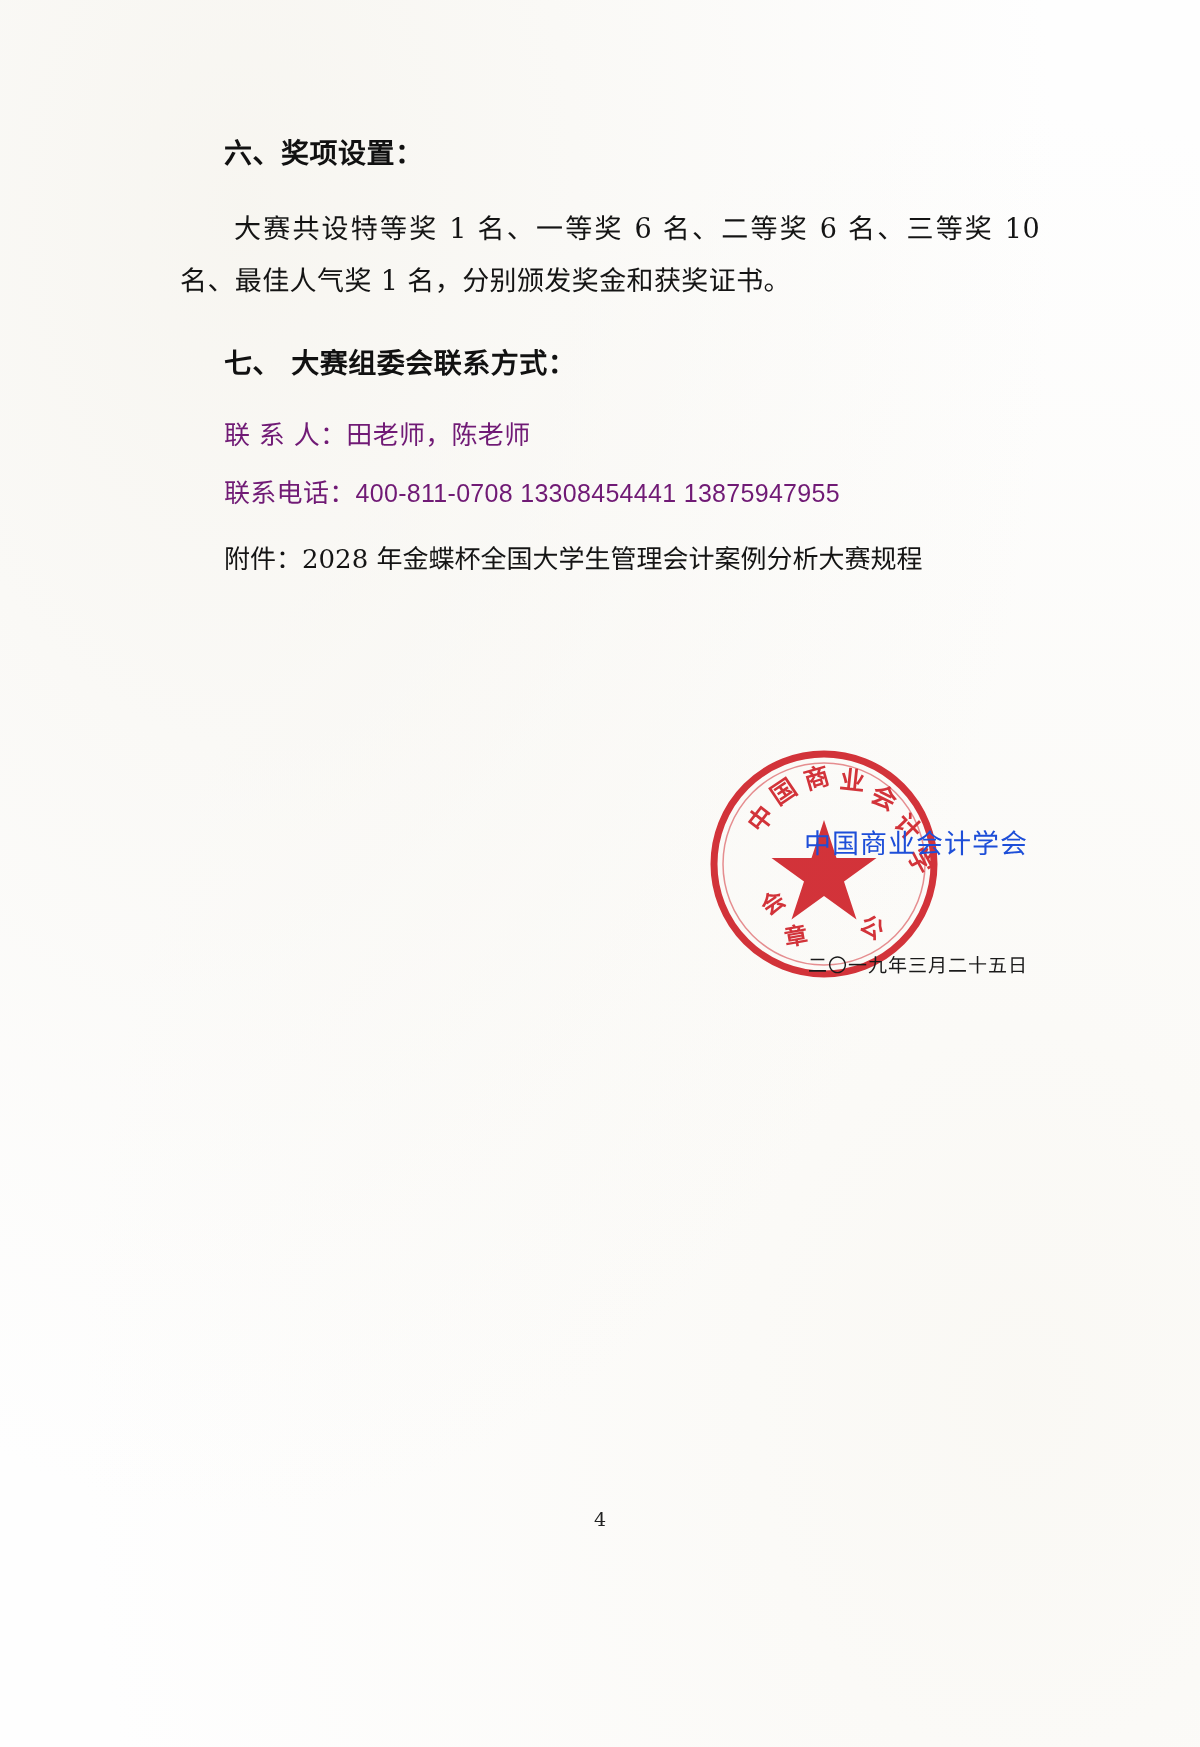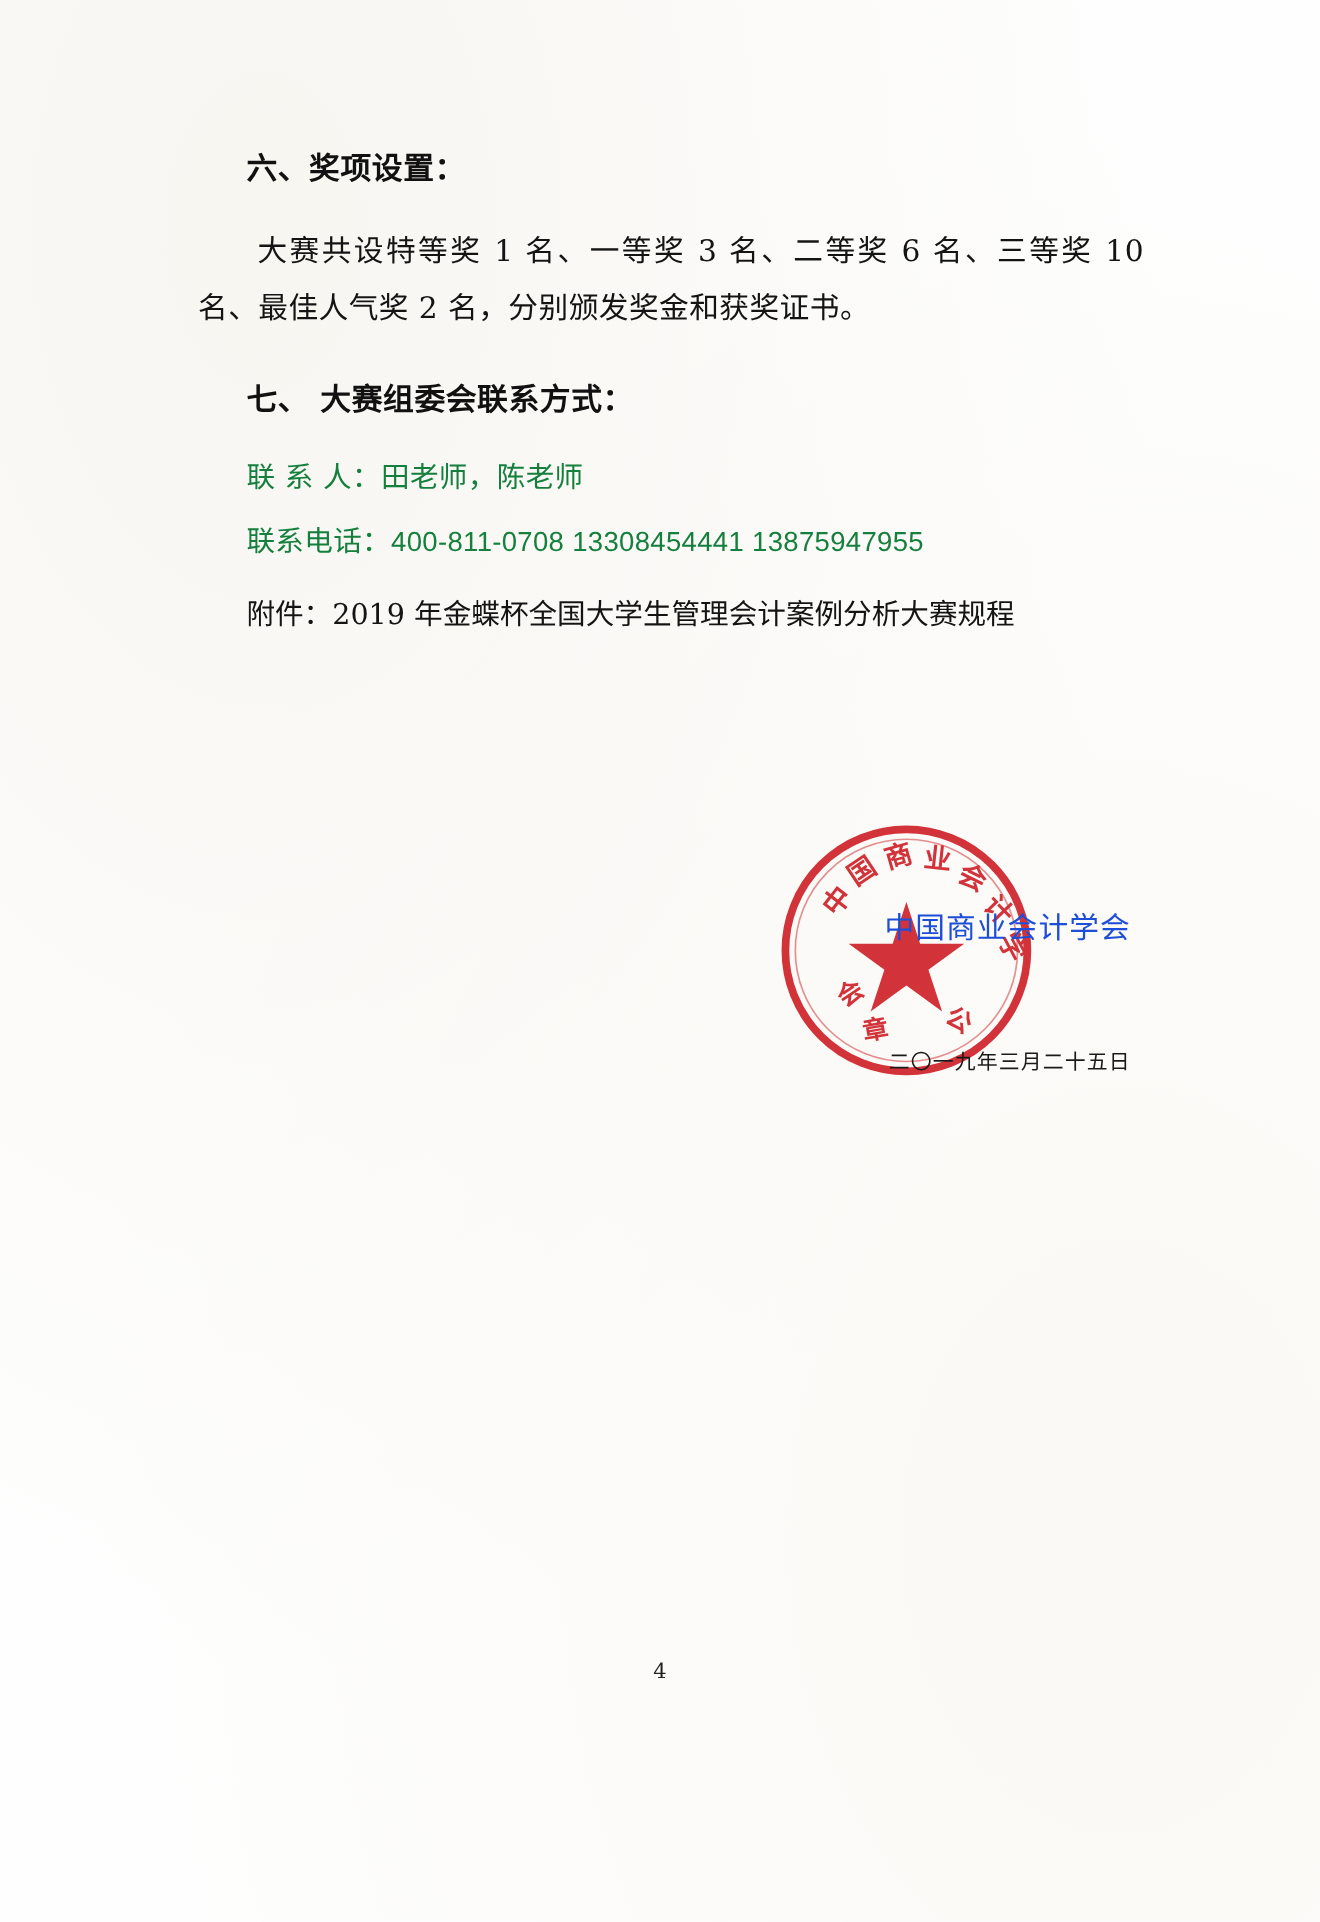--- a/index.html
+++ b/index.html
@@ -64,21 +64,21 @@
   }
   .para.indent {
     text-indent: 54px;
   }
 
   .contact-line {
     font-size: 26px;
     line-height: 2.0;
     letter-spacing: 0.3px;
     margin: 0 0 6px 0;
-    color: #15803d;
+    color: #701a75;
     padding-left: 44px;
   }
   .mono {
     font-family: "DejaVu Sans Mono", "Liberation Mono", monospace;
     font-size: 23px;
     letter-spacing: 0.2px;
   }
   .num {
     font-family: Liberation Sans, sans-serif;
     font-size: 25px;
@@ -145,35 +145,35 @@
 </head>
 <body>
 
 <div class="page">
   <div class="paper-tint"></div>
 
   <div class="content">
 
     <h2 class="heading">六、奖项设置：</h2>
 
-    <p class="para indent">大赛共设特等奖 1 名、一等奖 3 名、二等奖 6 名、三等奖 10 名、最佳人气奖 2 名，分别颁发奖金和获奖证书。</p>
+    <p class="para indent">大赛共设特等奖 1 名、一等奖 6 名、二等奖 6 名、三等奖 10 名、最佳人气奖 1 名，分别颁发奖金和获奖证书。</p>
 
     <h2 class="heading second">七、 大赛组委会联系方式：</h2>
 
     <p class="contact-line">
       <span>联 系 人：</span><span>田老师，陈老师</span>
     </p>
 
     <p class="contact-line">
       <span>联系电话：</span><span class="num">400-811-0708  13308454441  13875947955</span>
     </p>
 
 
 
-    <p class="attachment">附件：2019 年金蝶杯全国大学生管理会计案例分析大赛规程</p>
+    <p class="attachment">附件：2028 年金蝶杯全国大学生管理会计案例分析大赛规程</p>
   </div>
 
   <div class="sign-block">
 
     <div class="seal">
       <svg viewBox="0 0 232 232" width="232" height="232" aria-hidden="true">
         <g fill="none" stroke="#d3222a">
           <circle cx="116" cy="116" r="110" stroke-width="7"></circle>
           <circle cx="116" cy="116" r="101" stroke-width="1.5" opacity="0.55"></circle>
         </g>

